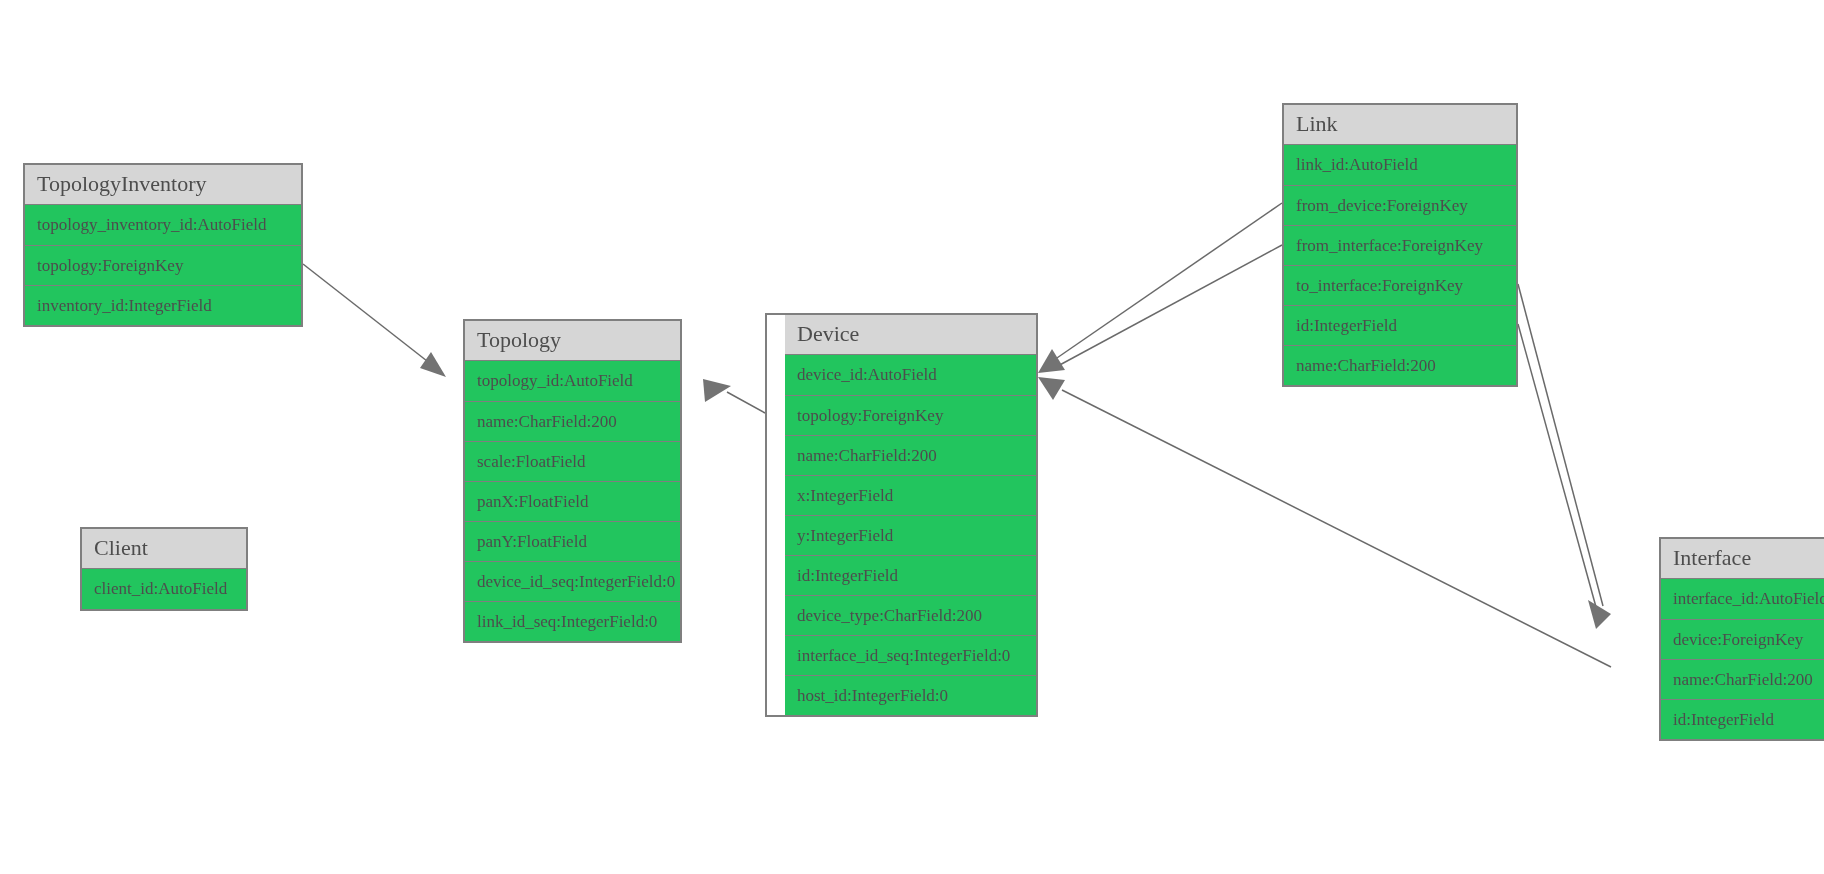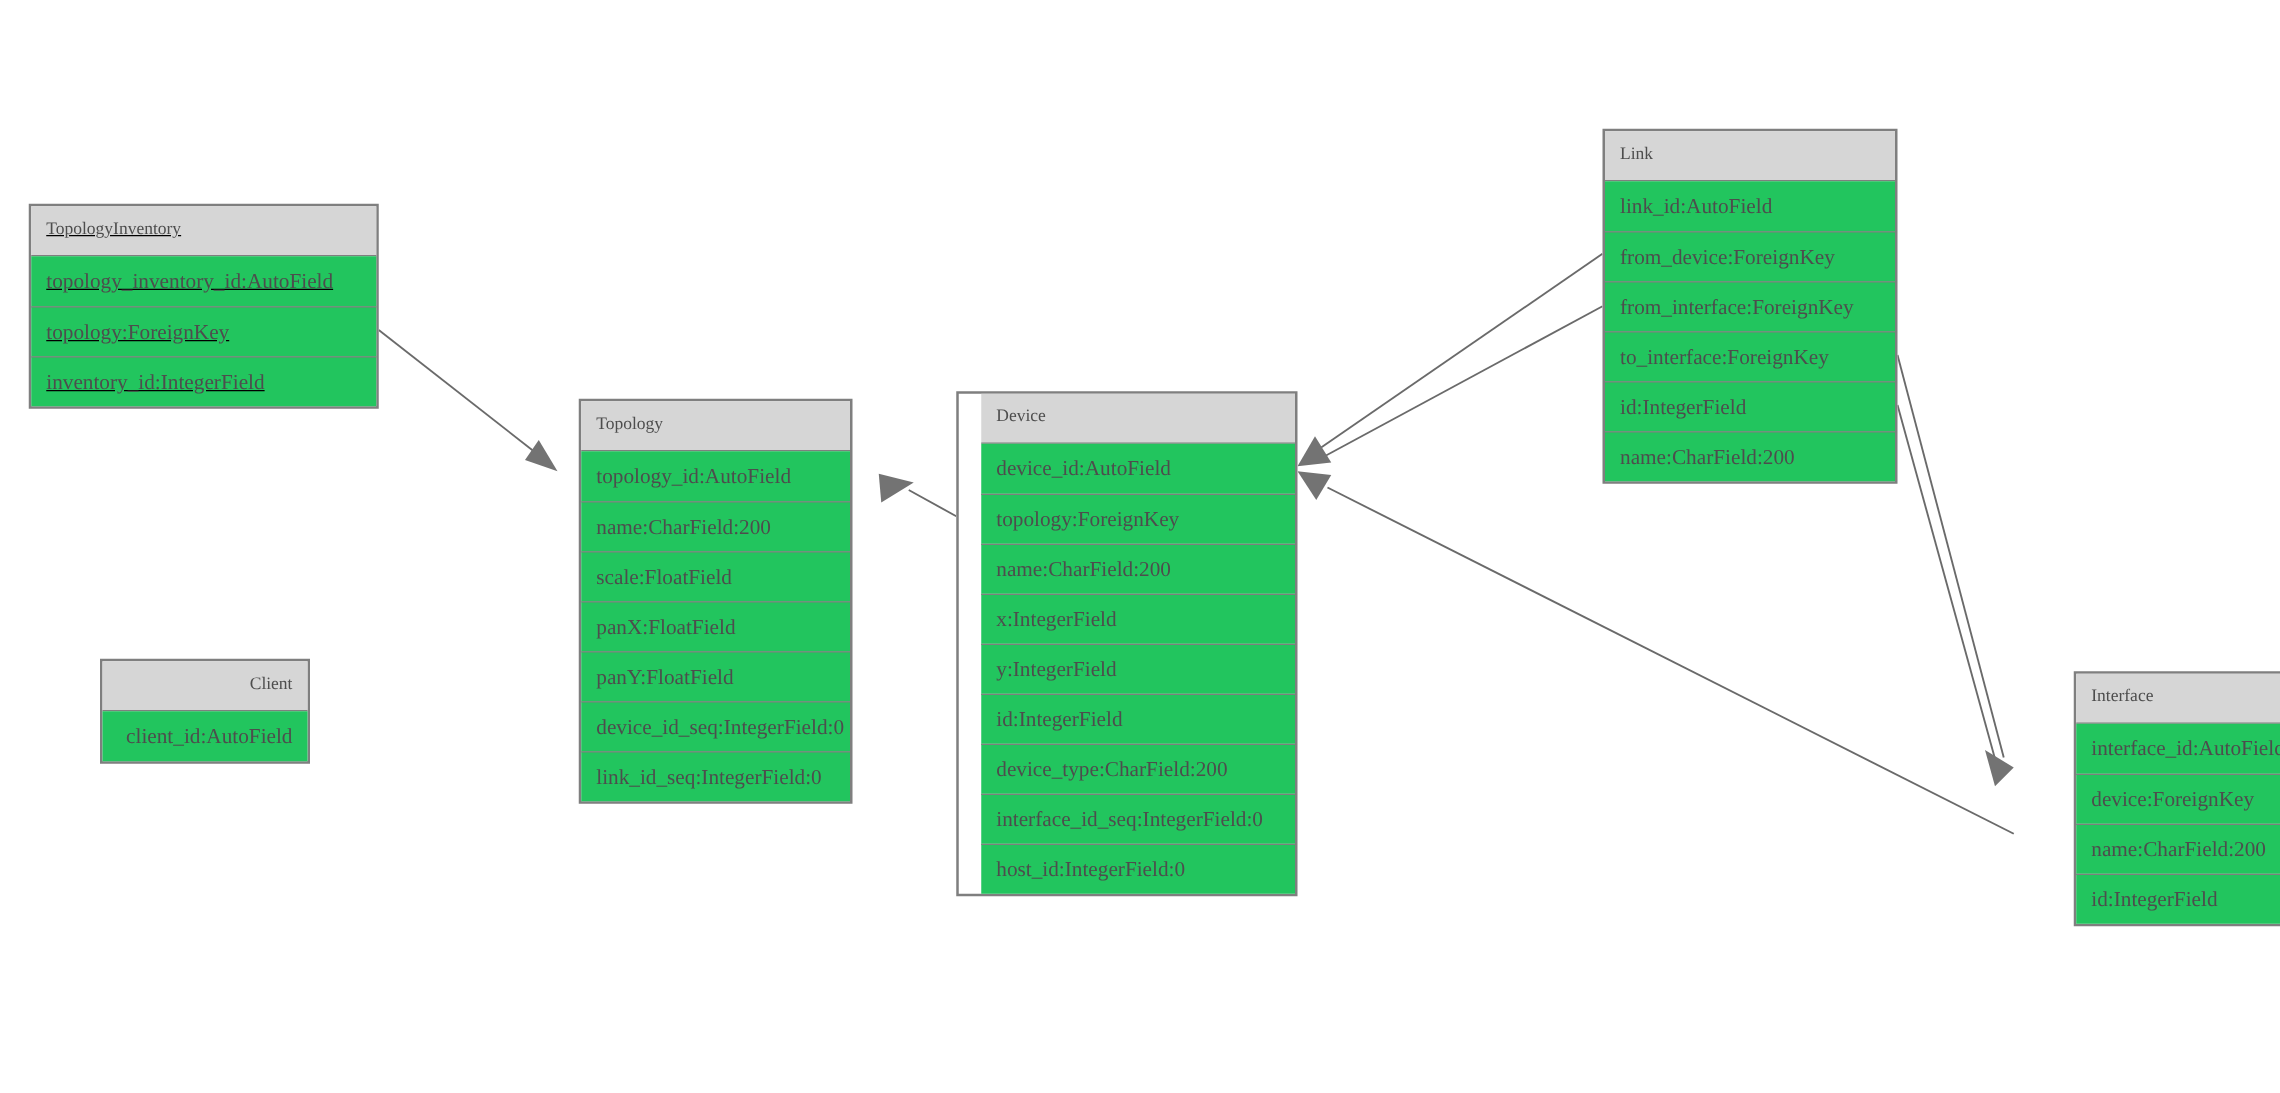--- a/index.html
+++ b/index.html
@@ -19,21 +19,21 @@
   svg.edges{position:absolute;left:0;top:0;}
   .edge{stroke:var(--edge);stroke-width:1.5;fill:none;}
   .ahead{fill:var(--arrow);stroke:none;}
   .etable{
     position:absolute;box-sizing:border-box;
     border:2px solid var(--border);background:#fff;
   }
   .ehead{
     box-sizing:border-box;height:40px;line-height:38px;
     background:var(--headfill);border-bottom:1px solid var(--border);
-    padding:0 12px;font-size:14px;color:var(--text);
+    padding:0 12px;font-size:22px;color:var(--text);
     white-space:nowrap;overflow:hidden;
   }
   .erow{
     box-sizing:border-box;height:40px;line-height:39px;background:#22c55e;
     padding:0 12px;font-size:17px;color:var(--text);
     white-space:nowrap;overflow:hidden;
   }
   .erow + .erow{border-top:1px solid var(--border);}
 </style>
 </head>
@@ -57,37 +57,37 @@
     <line class="edge" x1="1611" y1="667" x2="1062" y2="390"></line>
     <polygon class="ahead" points="1038,377 1065,380 1053,400"></polygon>
 
     <line class="edge" x1="1518" y1="284" x2="1603" y2="606"></line>
 
     <line class="edge" x1="1518" y1="324" x2="1596" y2="607"></line>
     <polygon class="ahead" points="1611,614 1588,600 1596,629"></polygon>
   </svg>
 
   <div id="tables">
-      <div class="etable" style="left: 23px; top: 163px; width: 280px; text-decoration: underline;">
+      <div class="etable" style="left: 23px; top: 163px; width: 280px;">
         <div class="ehead">TopologyInventory</div>
         <div class="erow">topology_inventory_id:AutoField</div>
         <div class="erow">topology:ForeignKey</div>
         <div class="erow">inventory_id:IntegerField</div>
       </div>
       <div class="etable" style="left: 463px; top: 319px; width: 219px;">
         <div class="ehead">Topology</div>
         <div class="erow">topology_id:AutoField</div>
         <div class="erow">name:CharField:200</div>
         <div class="erow">scale:FloatField</div>
         <div class="erow">panX:FloatField</div>
         <div class="erow">panY:FloatField</div>
         <div class="erow">device_id_seq:IntegerField:0</div>
         <div class="erow">link_id_seq:IntegerField:0</div>
       </div>
-      <div class="etable" style="left: 80px; top: 527px; width: 168px; text-align: right;">
+      <div class="etable" style="left: 80px; top: 527px; width: 168px;">
         <div class="ehead">Client</div>
         <div class="erow">client_id:AutoField</div>
       </div>
       <div class="etable" style="left: 765px; top: 313px; width: 273px; padding-left: 18px;">
         <div class="ehead">Device</div>
         <div class="erow">device_id:AutoField</div>
         <div class="erow">topology:ForeignKey</div>
         <div class="erow">name:CharField:200</div>
         <div class="erow">x:IntegerField</div>
         <div class="erow">y:IntegerField</div>

